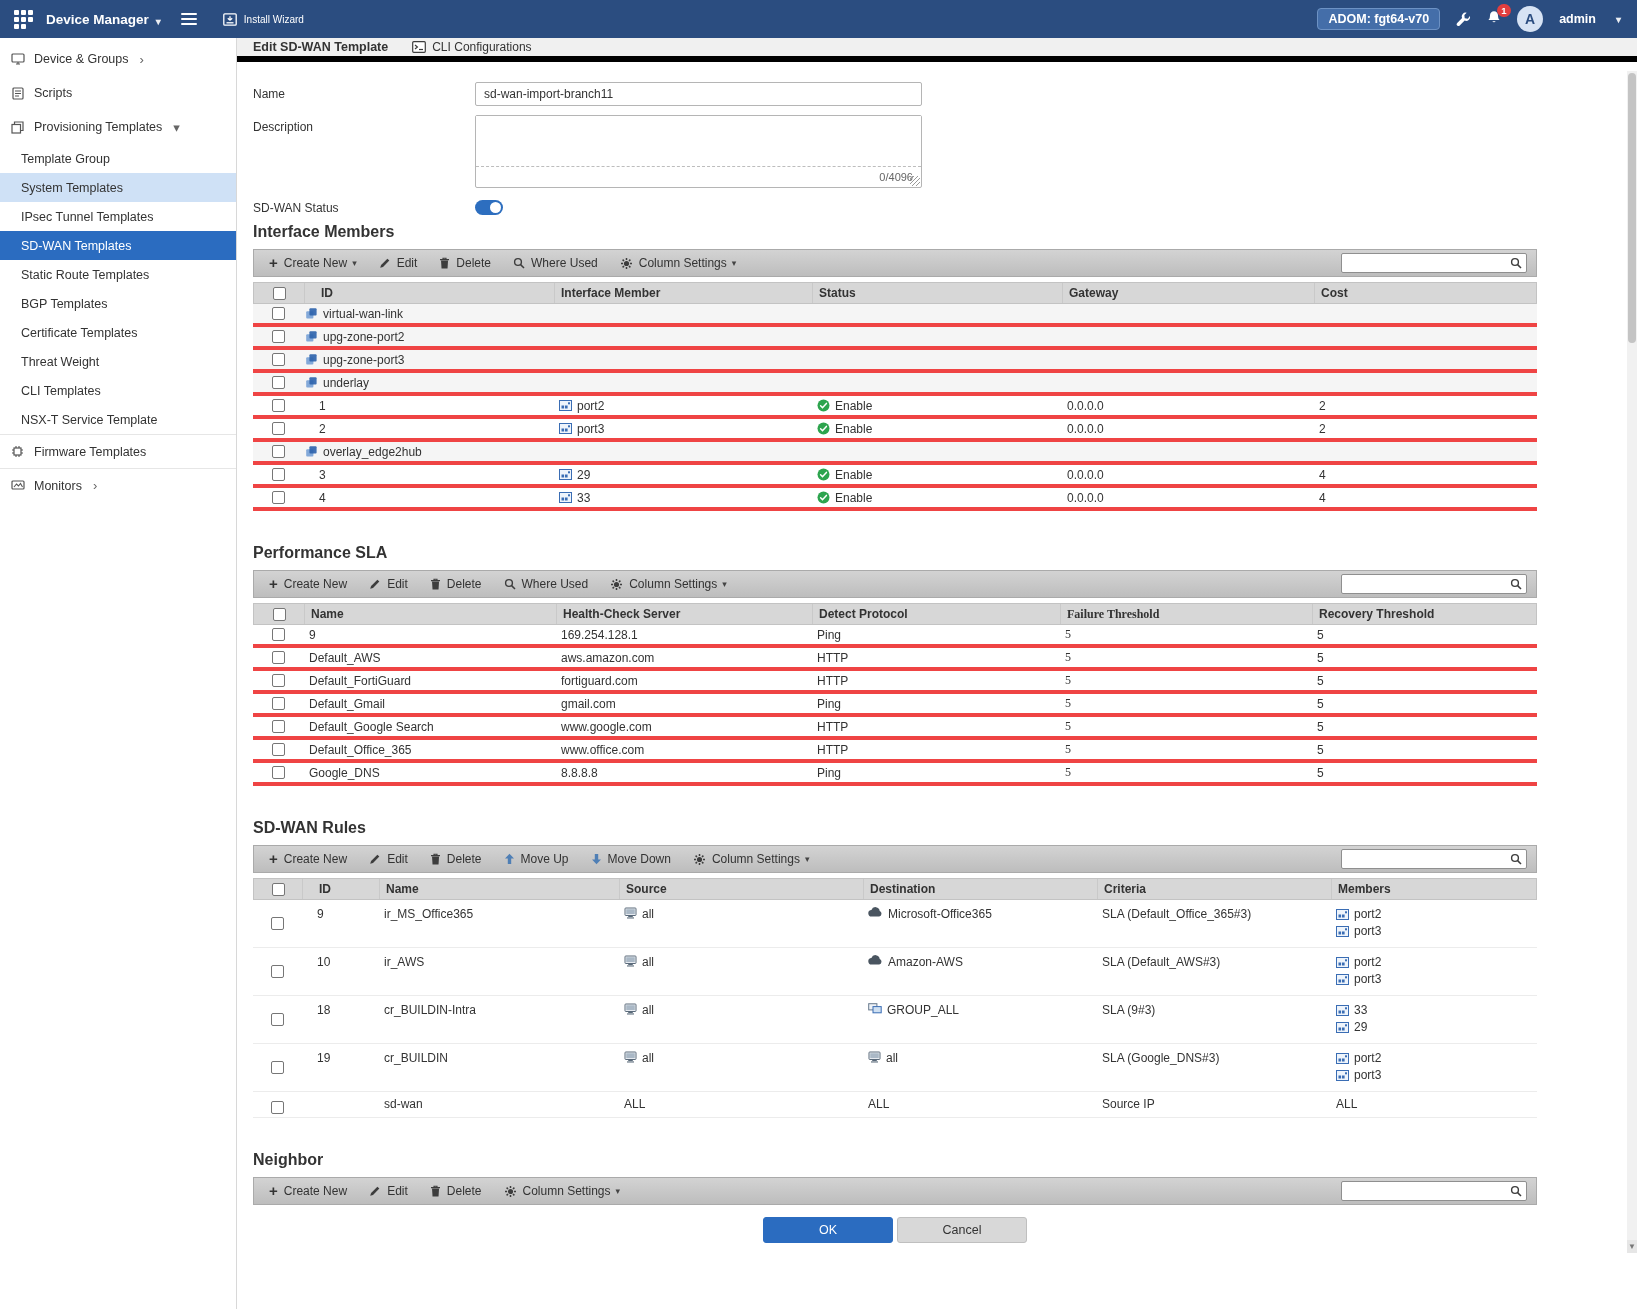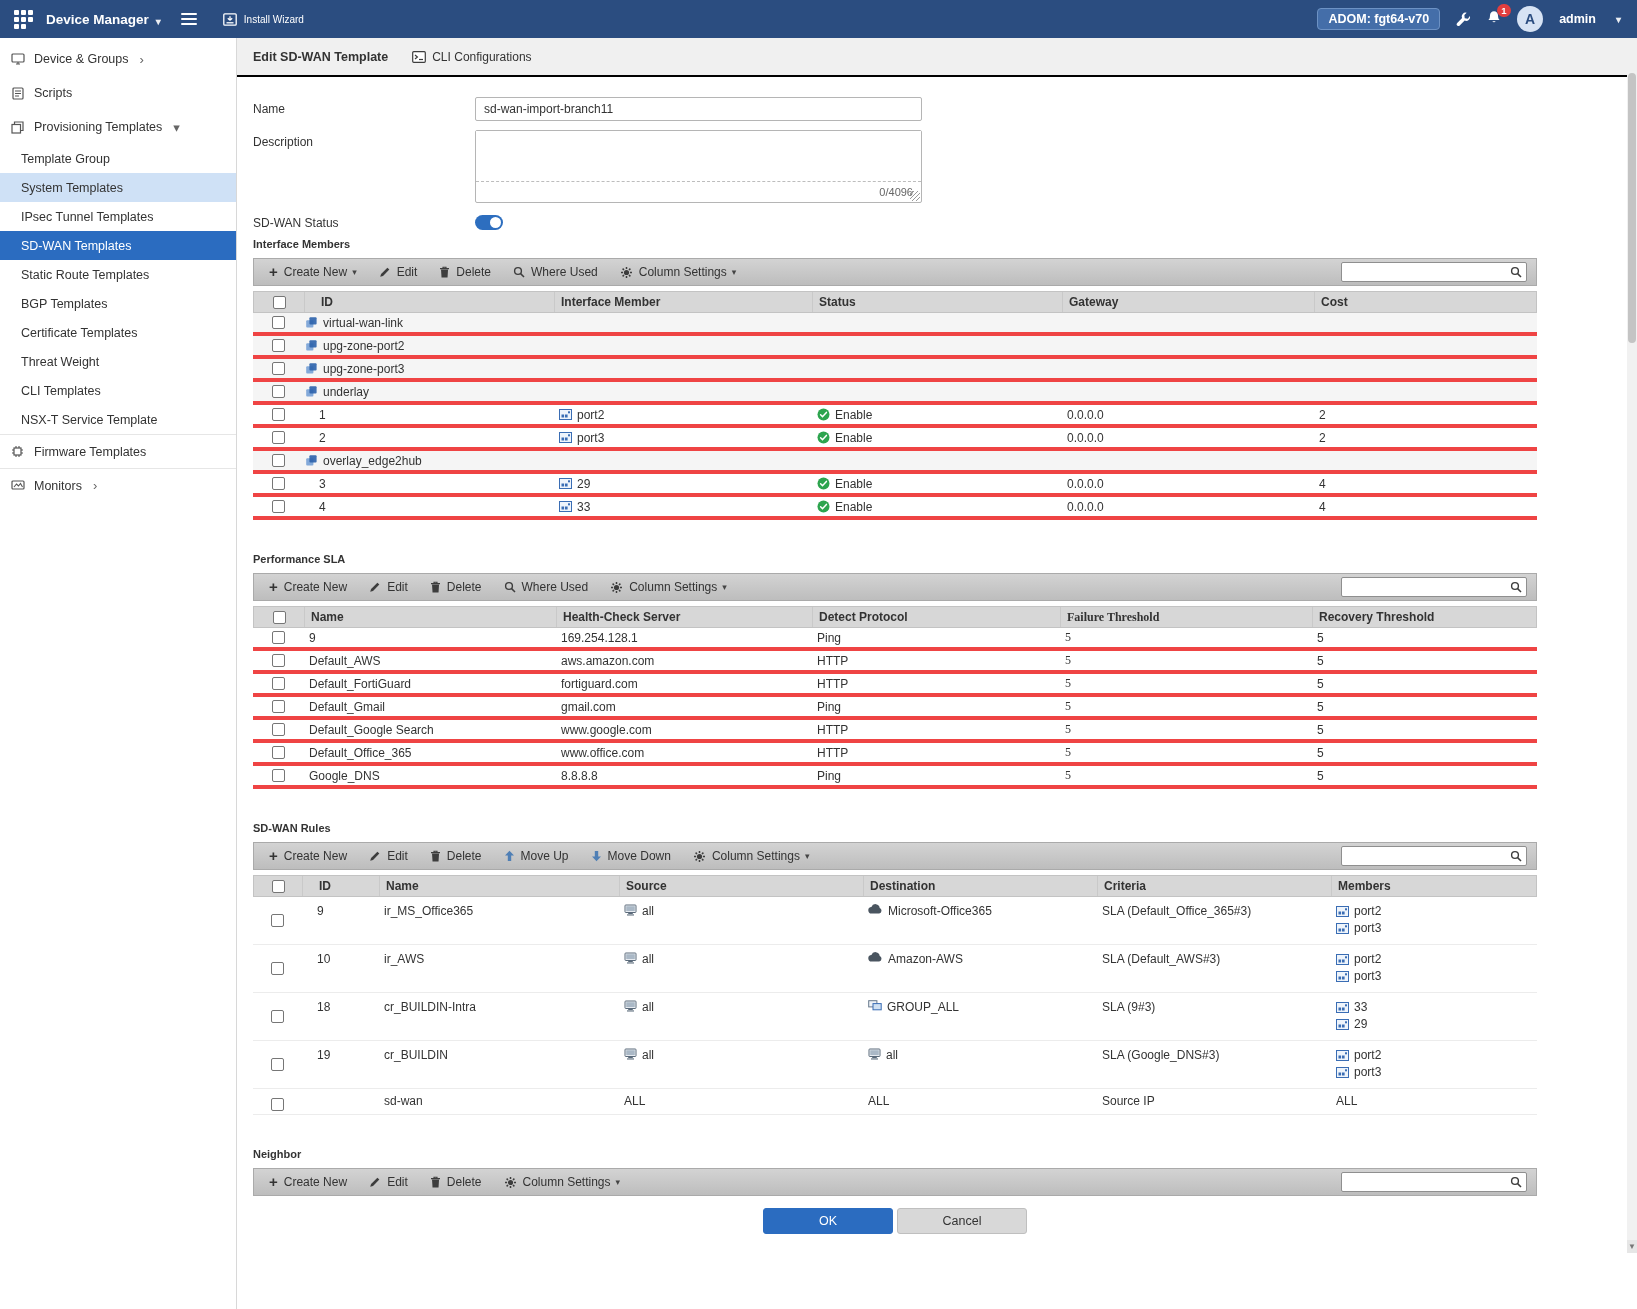--- a/index.html
+++ b/index.html
@@ -27,21 +27,21 @@
   .sidebar{width:237px;background:#fff;border-right:1px solid #d8d8d8;padding-top:4px;flex:none;}
   .side-item{height:34px;display:flex;align-items:center;padding:0 10px;gap:9px;cursor:pointer;font-size:12.5px;color:#333;}
   .side-item .chev{font-size:13px;color:#666;margin-left:2px;}
   .side-item.bt{border-top:1px solid #e6e6e6;}
   .side-sub{height:29px;display:flex;align-items:center;padding-left:21px;cursor:pointer;font-size:12.5px;color:#333;}
   .side-sub.highlight{background:#cfe1f6;}
   .side-sub.selected{background:#2b6cc0;color:#fff;}
   .sicon{display:flex;align-items:center;width:15px;justify-content:center;}
 
   .main{flex:1;position:relative;overflow:hidden;}
-  .tabbar{height:39px;background:#f0f0f0;border-bottom:2px solid #000000;display:flex;align-items:center;padding:0 16px;gap:24px;}
+  .tabbar{height:24px;background:#f0f0f0;border-bottom:6px solid #000000;display:flex;align-items:center;padding:0 16px;gap:24px;}
   .tab-title{font-weight:bold;font-size:12.5px;}
   .cli-link{display:flex;gap:6px;cursor:pointer;}
   .content{padding:20px 100px 0 16px;}
 
   
   .frow{display:flex;margin-bottom:9px;}
   .flabel{width:222px;padding-top:5px;}
   .flabel.nt{padding-top:1px;}
   .name-input{width:447px;height:24px;border:1px solid #b5b5b5;border-radius:2px;padding:0 8px;font-family:"Liberation Sans",sans-serif;font-size:12px;color:#333;outline:none;}
   .desc-box{width:447px;border:1px solid #b5b5b5;border-radius:2px;background:#fff;}
@@ -49,21 +49,21 @@
   .desc-foot{border-top:1px dashed #bdbdbd;height:21px;color:#666;font-size:11px;display:flex;align-items:center;justify-content:flex-end;padding-right:8px;position:relative;}
   .rsz{position:absolute;right:1px;bottom:1px;width:10px;height:10px;background:repeating-linear-gradient(135deg,transparent 0 2px,#9a9a9a 2px 3px);cursor:nwse-resize;}
   .desc-wrap{margin-bottom:12px;}
   .status-row{margin-bottom:8px;align-items:center;}
   .toggle{width:28px;height:15px;border-radius:8px;background:#2d6ebf;position:relative;display:inline-block;cursor:pointer;}
   .toggle:after{content:"";position:absolute;right:2px;top:2px;width:11px;height:11px;border-radius:50%;background:#fff;}
 
   
   .sect{margin-top:33px;}
   .sect.first{margin-top:6px;}
-  .sect-title{font-weight:bold;font-size:11px;margin:0 0 8px 0;}
+  .sect-title{font-weight:bold;font-size:16px;margin:0 0 8px 0;}
   .toolbar{height:28px;background:linear-gradient(#d3d3d3,#bdbdbd);border:1px solid #aaa;display:flex;align-items:center;padding:0 4px;}
   .tbtn{display:flex;align-items:center;gap:6px;padding:0 11px;height:100%;cursor:pointer;color:#333;white-space:nowrap;}
   .plus{font-weight:bold;font-size:15px;line-height:12px;}
   .dd{font-size:9px;color:#444;margin-left:-1px;}
   .tsearch{margin-left:auto;position:relative;margin-right:5px;}
   .tsearch input{width:186px;height:20px;border:1px solid #8f8f8f;border-radius:2px;padding:0 24px 0 6px;background:#fff;font-family:"Liberation Sans",sans-serif;font-size:12px;outline:none;}
   .tsearch .mag{position:absolute;right:5px;top:4px;cursor:pointer;}
 
   .thead{display:flex;background:#d7d7d7;border:1px solid #c3c3c3;height:22px;align-items:center;font-weight:bold;margin-top:5px;}
   .thead .cell{height:100%;display:flex;align-items:center;border-left:1px solid #c9c9c9;}

